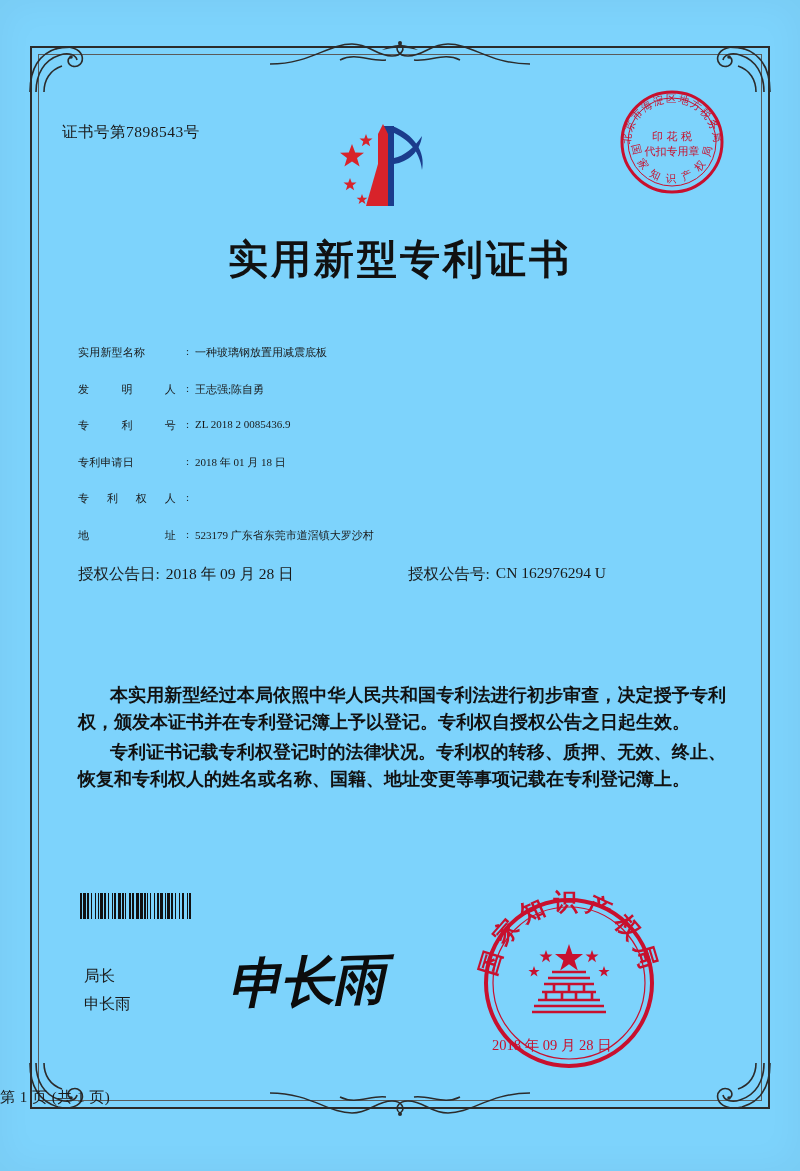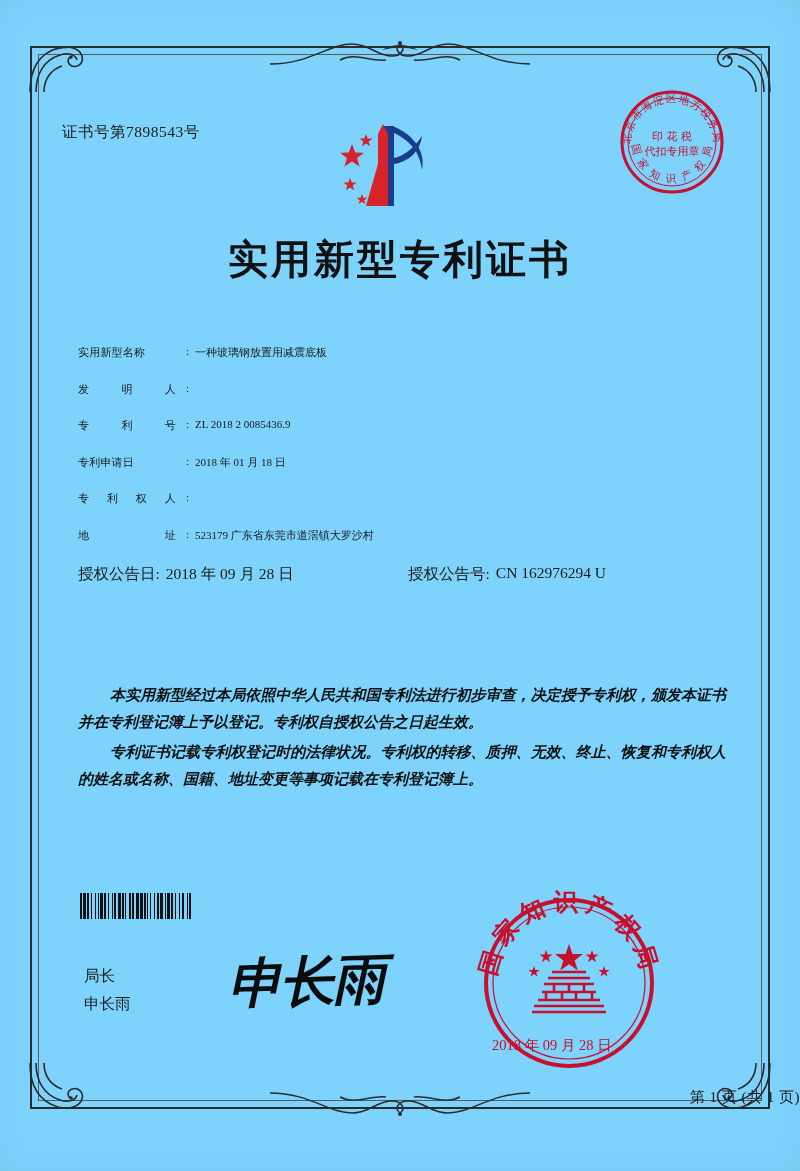--- a/index.html
+++ b/index.html
@@ -156,24 +156,23 @@
   .two-col .lbl { white-space: nowrap; }
   .two-col .val { white-space: nowrap; margin-left: 6px; }
 
   
   .body-text {
     position: absolute;
     left: 78px;
     top: 682px;
     width: 648px;
     font-family: "DejaVu Serif", serif;
-    font-size: 15px;
+    font-size: 18px;
     line-height: 26.5px;
     text-align: justify;
-    font-style: italic;
     font-weight: 600;
     color: #111;
   }
   .body-text p {
     margin: 0 0 4px 0;
     text-indent: 32px;
   }
 
   
   .barcode {
@@ -224,21 +223,21 @@
     font-size: 14.5px;
     color: #c8102e;
     white-space: nowrap;
   }
 
   .footer {
     position: absolute;
     left: 0;
     right: 0;
     top: 1088px;
-    text-align: right;
+    text-align: left;
     font-size: 15px;
     letter-spacing: 0.5px;
   }
 
   
   .edge-shadow {
     position: absolute;
     inset: 0;
     box-shadow: inset 0 0 38px rgba(0,0,0,0.045);
     pointer-events: none;
@@ -380,20 +379,21 @@
       <span class="field-value">一种玻璃钢放置用减震底板</span>
     </div>
 
     <div class="field-row">
       <span class="field-label spaced">
         <span>发</span>
         <span>明</span>
         <span>人</span>
       </span>
       <span class="field-colon">:</span>
+      <span class="field-value">王志强;陈自勇</span>
     </div>
 
     <div class="field-row">
       <span class="field-label spaced">
         <span>专</span>
         <span>利</span>
         <span>号</span>
       </span>
       <span class="field-colon">:</span>
       <span class="field-value">ZL 2018 2 0085436.9</span>

